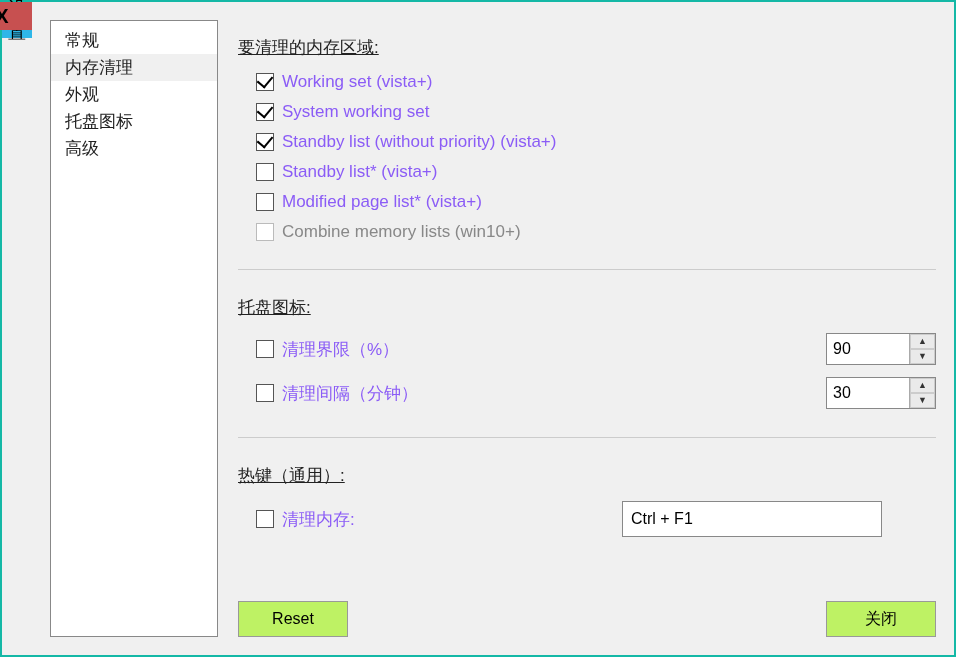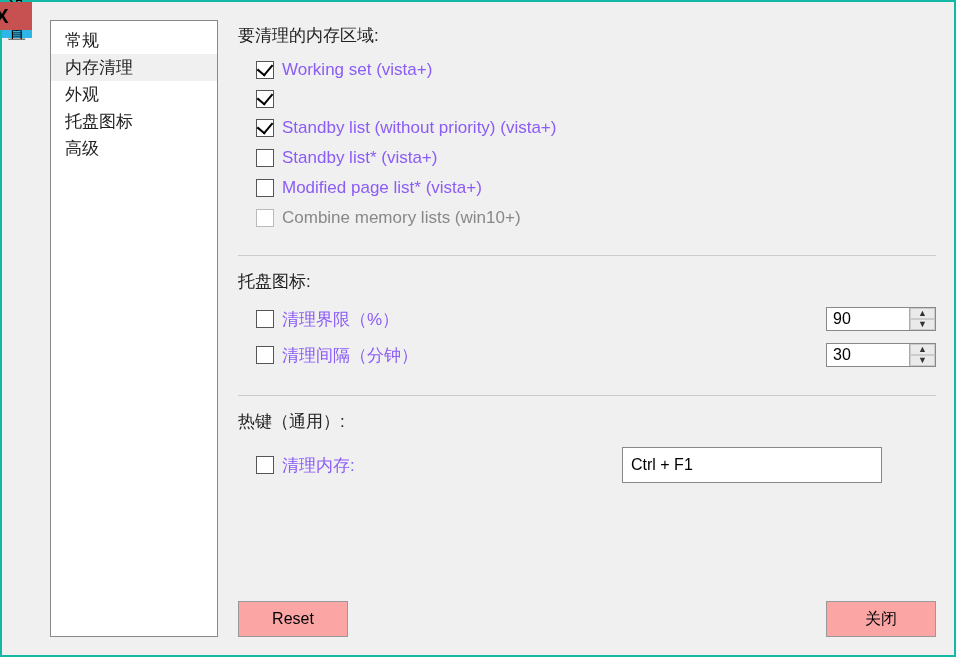--- a/index.html
+++ b/index.html
@@ -92,21 +92,22 @@
     display: flex;
     flex-direction: column;
   }
   .section {
     background: #f0f0f0;
     margin-bottom: 8px;
   }
   .section-title {
     font-size: 17px;
     color: #222;
-    margin: 4px 0 8px 0;
+    margin: 16px 0 8px 0;
+    text-decoration: underline;
   }
   .checkbox-row {
     display: flex;
     align-items: center;
     padding: 5px 0 5px 18px;
   }
   .checkbox {
     width: 18px;
     height: 18px;
     border: 1px solid #555;
@@ -142,21 +143,21 @@
     display: flex;
     align-items: center;
     padding: 6px 0 6px 18px;
   }
   .mgmt-row .checkbox-label { flex: 1; }
   .spinner {
     display: flex;
     border: 1px solid #888;
     background: #fff;
     width: 110px;
-    height: 24px;
+    height: 32px;
   }
   .spinner input {
     border: none;
     width: 82px;
     padding: 0 6px;
     font-size: 16px;
     outline: none;
   }
   .spinner-btns {
     width: 26px;
@@ -194,21 +195,21 @@
   }
   .button-row {
     margin-top: auto;
     display: flex;
     justify-content: space-between;
     padding-top: 12px;
   }
   .btn {
     min-width: 110px;
     height: 36px;
-    background: #fca5a5;
+    background: #bef264;
     border: 1px solid #999;
     font-size: 16px;
     cursor: pointer;
     padding: 0 20px;
   }
   .divider {
     border: none;
     border-top: 1px solid #ccc;
     margin: 14px 0 10px 0;
   }
@@ -236,20 +237,21 @@
 
       <div class="section">
         <div class="section-title">要清理的内存区域:</div>
 
         <div class="checkbox-row">
           <div class="checkbox checked"></div>
           <span class="checkbox-label">Working set (vista+)</span>
         </div>
         <div class="checkbox-row">
           <div class="checkbox checked"></div>
+          <span class="checkbox-label">System working set</span>
         </div>
         <div class="checkbox-row">
           <div class="checkbox checked"></div>
           <span class="checkbox-label">Standby list (without priority) (vista+)</span>
         </div>
         <div class="checkbox-row">
           <div class="checkbox"></div>
           <span class="checkbox-label">Standby list* (vista+)</span>
         </div>
         <div class="checkbox-row">

